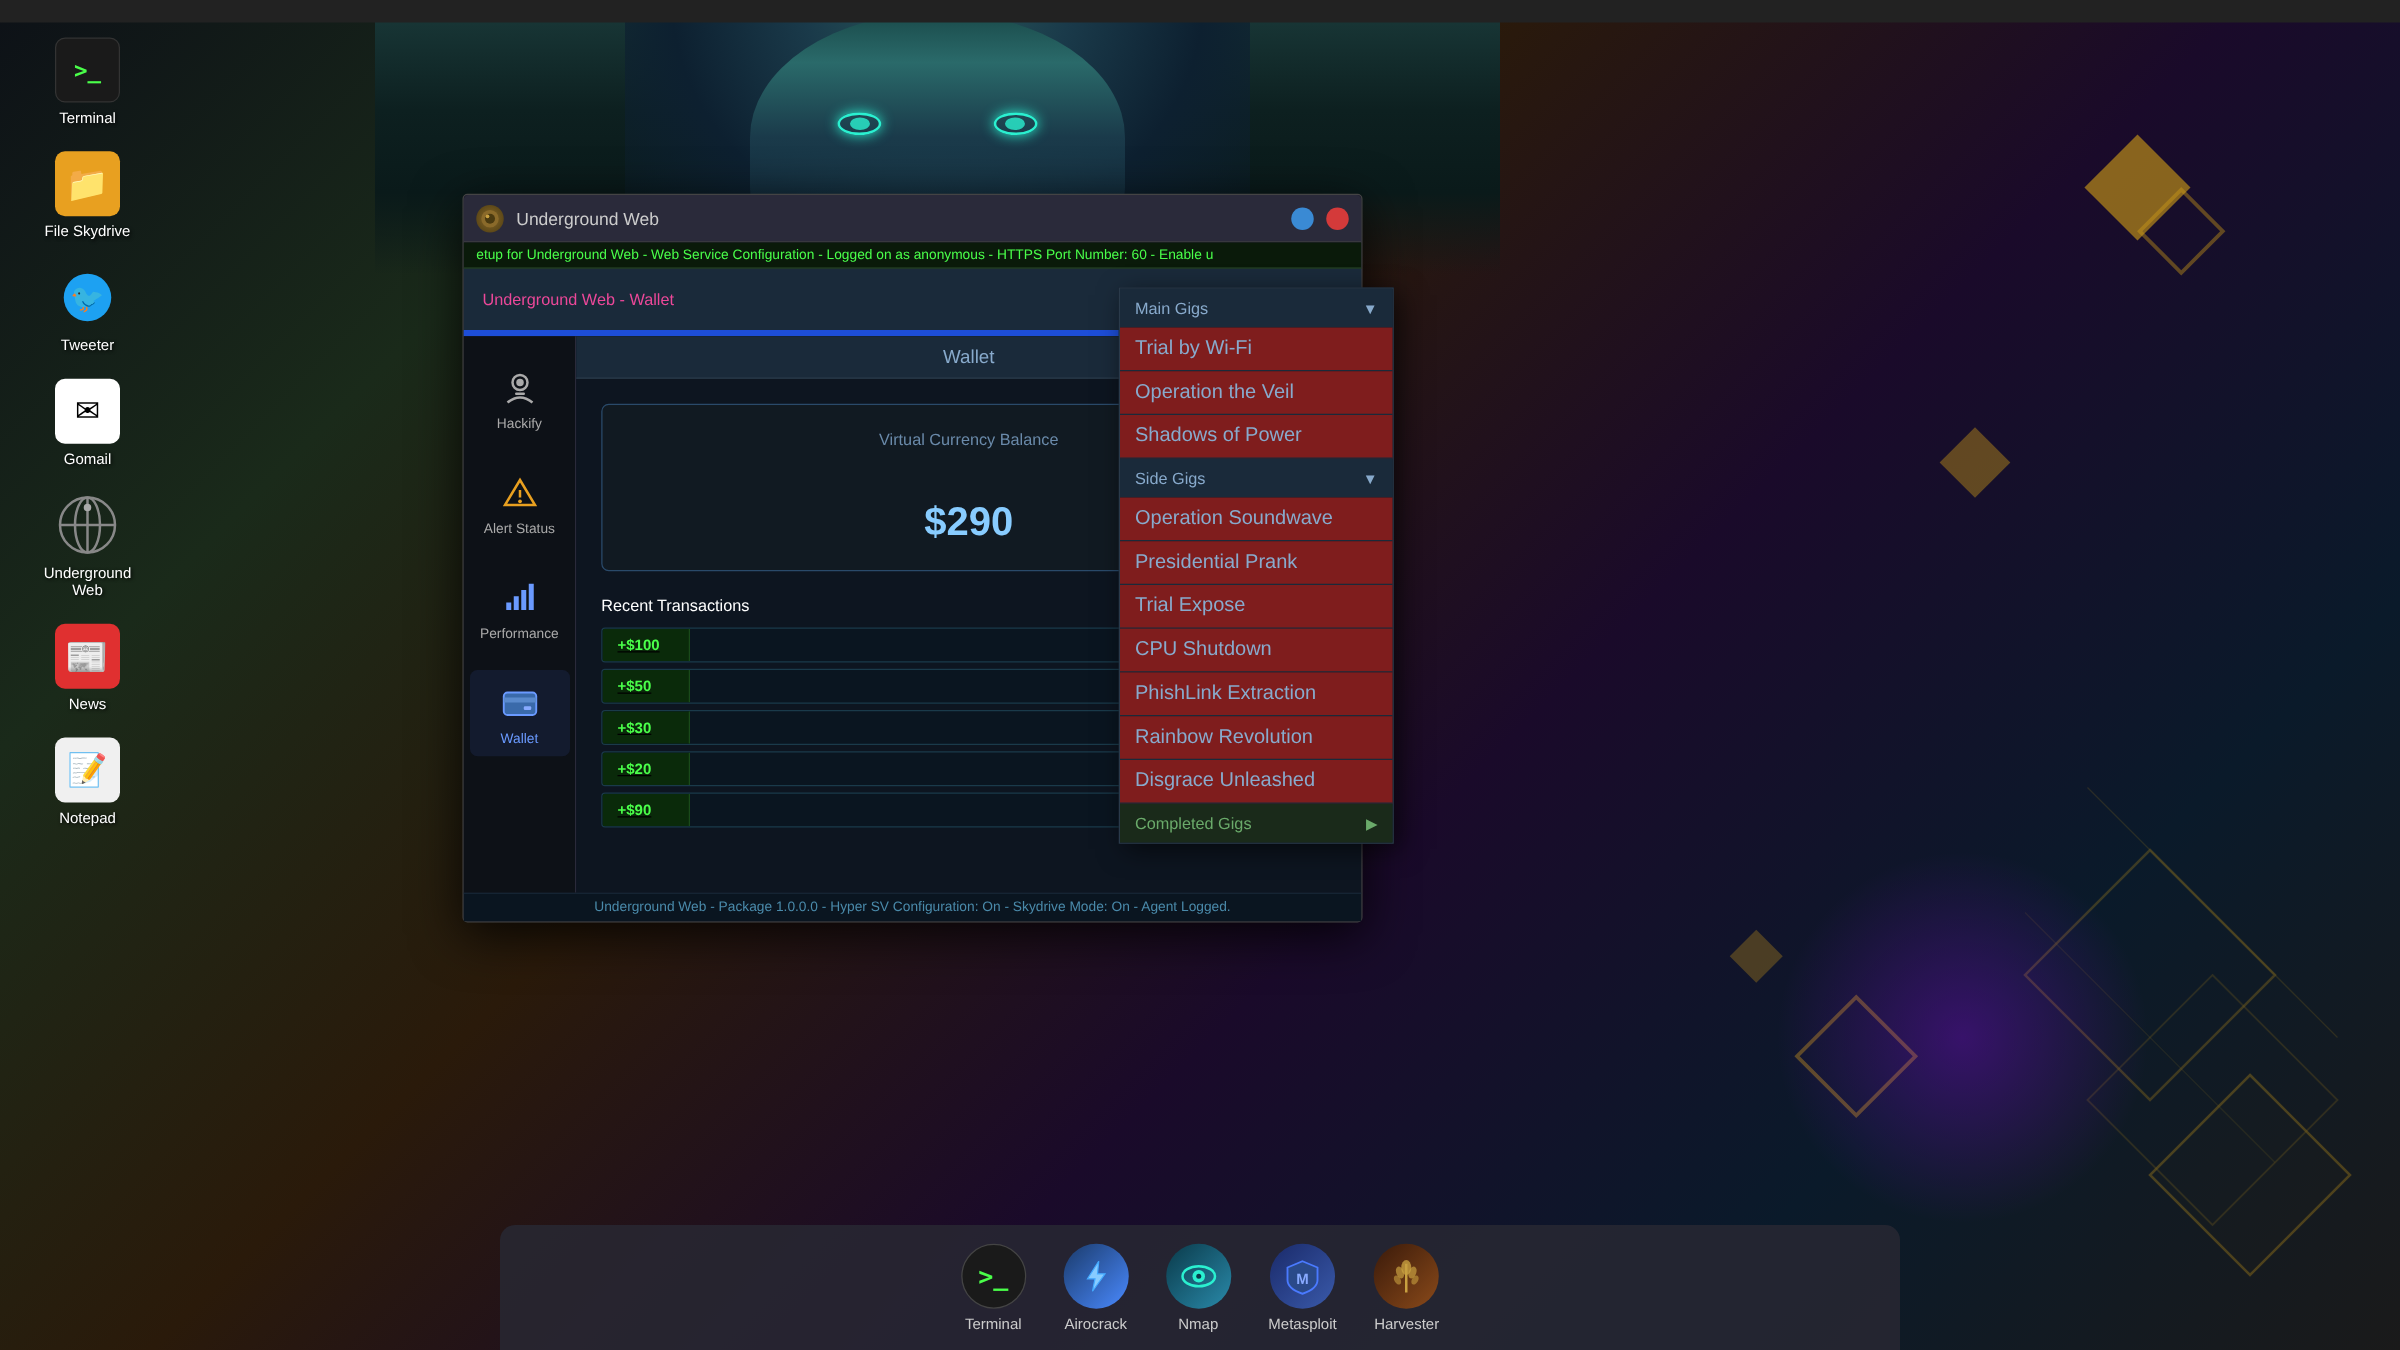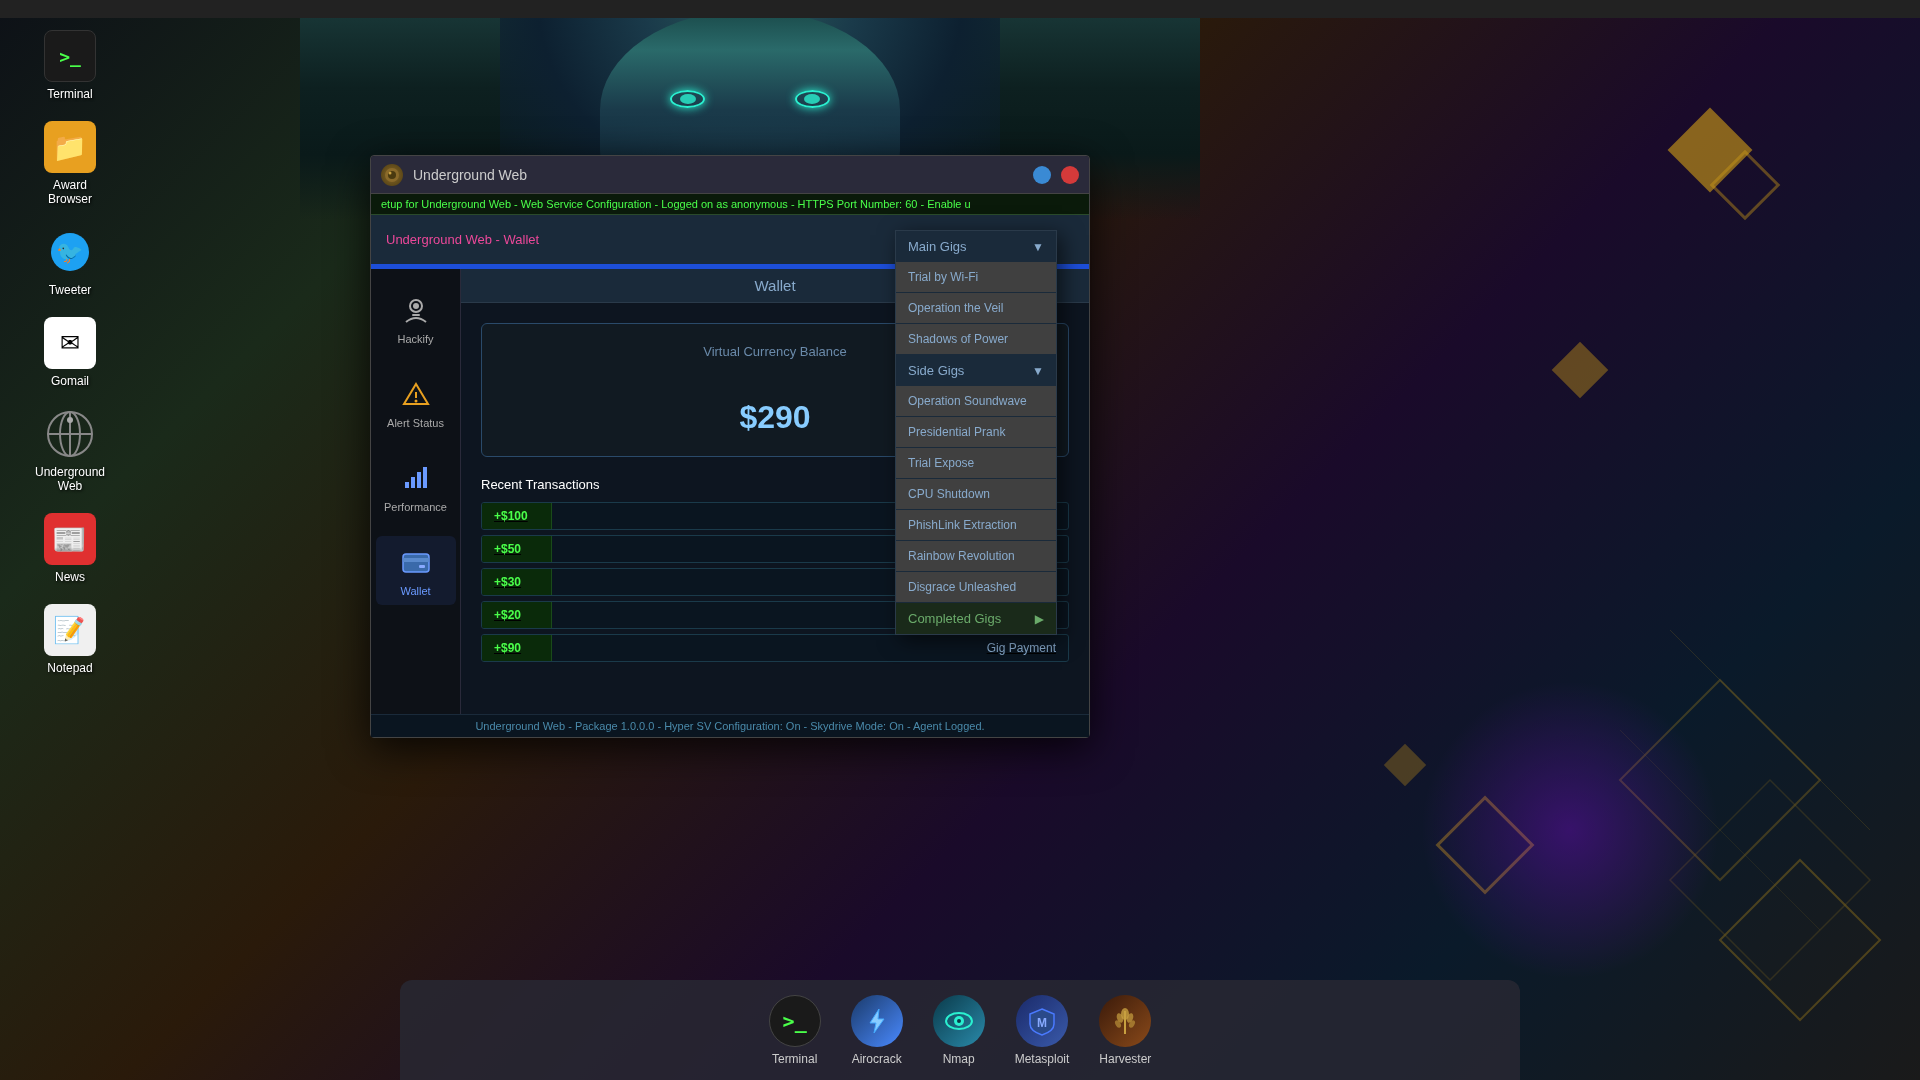--- a/index.html
+++ b/index.html
@@ -354,43 +354,43 @@
       font-size: 12px;
       flex: 1;
       text-align: right;
     }
 
     
     .gigs-panel {
       position: absolute;
       top: 230px;
       left: 895px;
-      width: 162px;
+      width: 220px;
       background: #0d1520;
       border: 1px solid #2a3a4a;
       z-index: 50;
       box-shadow: 5px 5px 20px rgba(0,0,0,0.6);
     }
 
     .gig-section-header {
       background: #1a2a3a;
       padding: 8px 12px;
       font-size: 13px;
       color: #88aacc;
       display: flex;
       align-items: center;
       justify-content: space-between;
       cursor: pointer;
     }
 
     .gig-item {
       padding: 8px 12px;
-      font-size: 12px;
+      font-size: 16px;
       color: #88aacc;
-      background: #404040;
+      background: #7f1d1d;
       border-bottom: 1px solid #1a2a3a;
       cursor: pointer;
     }
 
     .completed-header {
       background: #1a2a1a;
       padding: 8px 12px;
       font-size: 13px;
       color: #6aaa6a;
       display: flex;
@@ -476,21 +476,21 @@
     <div class="desktop-icon">
       <div class="icon-img icon-terminal">
         <span style="color:#4aff4a;font-family:monospace;font-size:18px;font-weight:bold;">&gt;_</span>
       </div>
       <span class="icon-label">Terminal</span>
     </div>
     <div class="desktop-icon">
       <div class="icon-img icon-filebrowser">
         <span style="font-size:28px;">📁</span>
       </div>
-      <span class="icon-label">Award Browser</span>
+      <span class="icon-label">File Skydrive</span>
     </div>
     <div class="desktop-icon">
       <div class="icon-img" style="background:transparent;">
         <svg width="40" height="40" viewBox="0 0 40 40">
           <circle cx="20" cy="20" r="19" fill="#1da1f2" stroke="none"></circle>
           <text x="20" y="28" text-anchor="middle" font-size="22" fill="white">🐦</text>
         </svg>
       </div>
       <span class="icon-label">Tweeter</span>
     </div>

